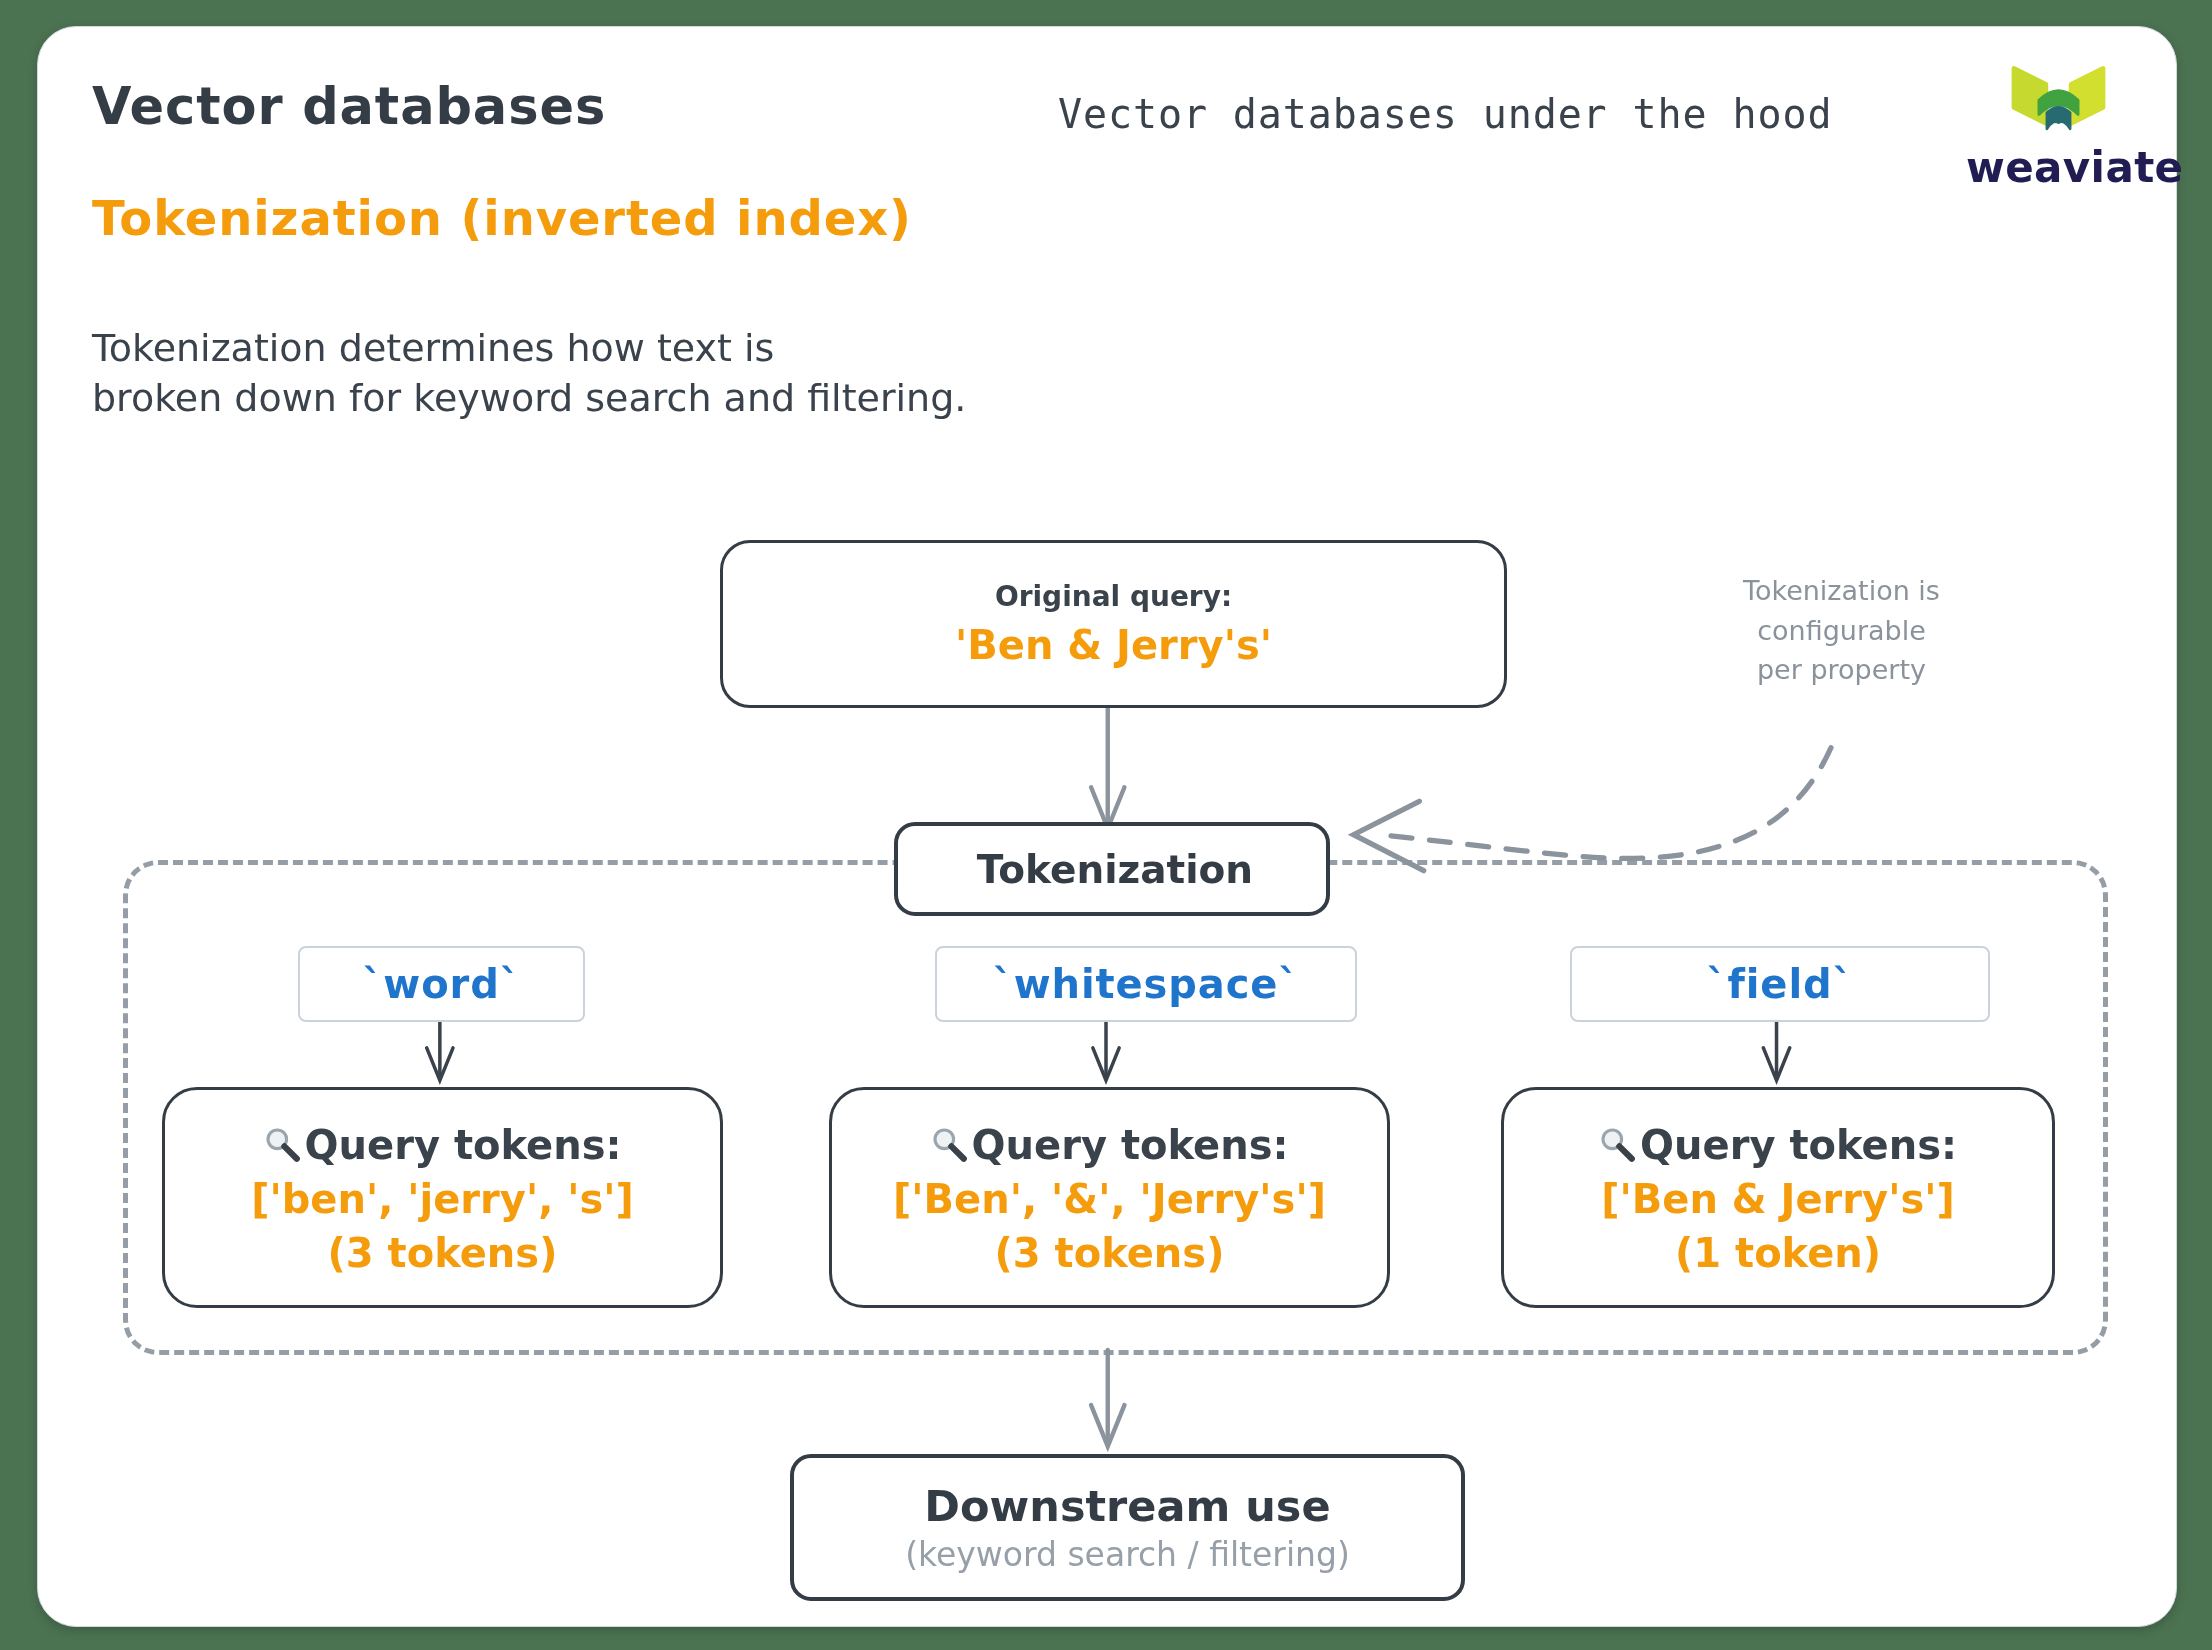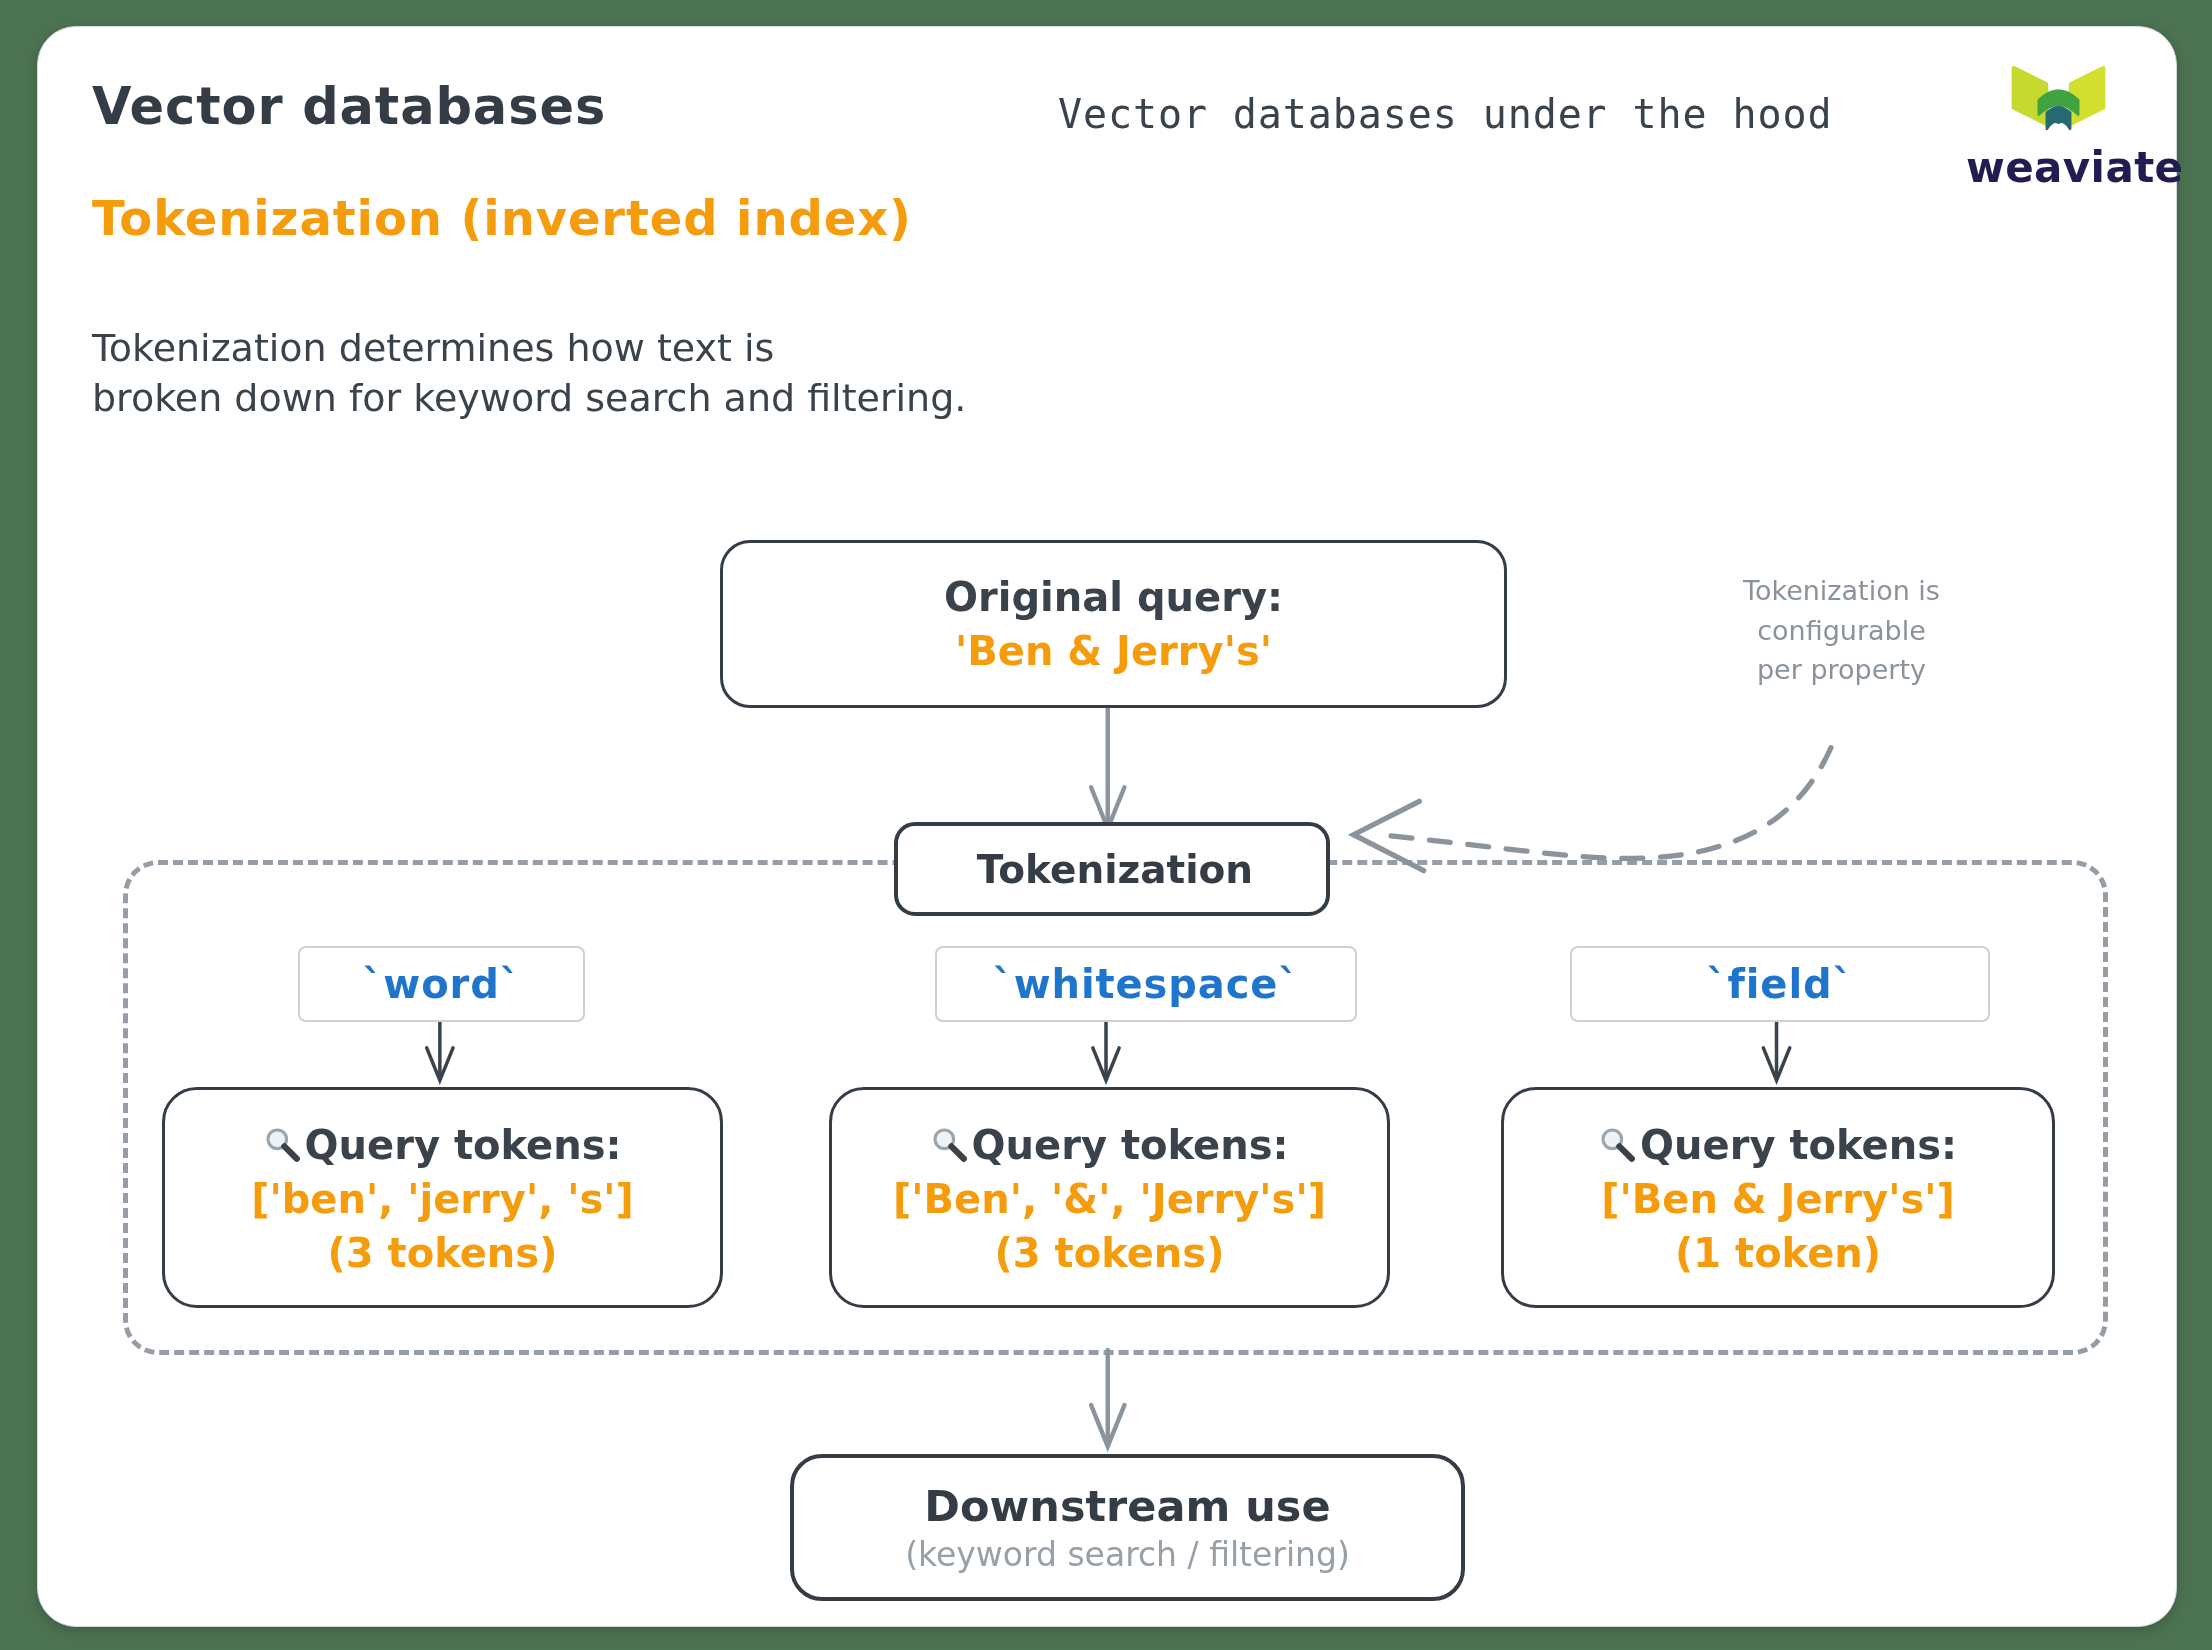--- a/index.html
+++ b/index.html
@@ -13,41 +13,41 @@
               font-family:"DejaVu Sans Mono", monospace;letter-spacing:0.9px;}
   .section-title{left:92px;top:190px;font-size:48px;font-weight:bold;color:#F59C0C;letter-spacing:0.9px;}
   .desc{left:92px;top:323px;font-size:38px;color:#3A424B;line-height:1.32;}
   .logo{left:1966px;top:61px;width:184px;text-align:center;}
   .logo svg{display:block;margin:0 auto;}
   .wordmark{font-size:42px;font-weight:bold;color:#211D52;margin-top:7px;letter-spacing:0.4px;}
   .connectors{position:absolute;left:0;top:0;z-index:2;pointer-events:none;}
   .node{position:absolute;background:#fff;display:flex;flex-direction:column;align-items:center;
         justify-content:center;z-index:3;text-align:center;}
   .oq{left:720px;top:540px;width:781px;height:162px;border:3.5px solid #343C46;border-radius:30px;gap:8.8px;}
-  .oq .lbl{font-size:40px;font-weight:bold;color:#3A424B;}
+  .oq .lbl{font-size:28px;font-weight:bold;color:#3A424B;}
   .oq .val{font-size:40px;font-weight:bold;color:#F59C0C;}
   .note{left:1657px;top:571px;width:369px;text-align:center;font-size:27px;line-height:1.47;
         color:#8A929B;z-index:1;}
   .dashedbox{left:123px;top:860px;width:1975px;height:485px;border:5.3px dashed #959DA6;
              border-radius:35px;z-index:1;background:transparent;position:absolute;}
   .tok{left:894px;top:822px;width:428px;height:86px;border:4.4px solid #343C46;border-radius:21px;}
   .tok .lbl{font-size:39px;font-weight:bold;color:#343C46;margin-left:6px;}
   .pill{position:absolute;top:946px;height:72px;background:#fff;border:2.6px solid #CBD2DA;
         border-radius:8px;display:flex;align-items:center;justify-content:center;z-index:3;}
   .pill .lbl{font-size:40px;font-weight:bold;color:#1F74CC;letter-spacing:0.9px;}
   .pill-word{left:298px;width:283px;}
   .pill-ws{left:935px;width:418px;}
   .pill-field{left:1570px;width:416px;}
   .qbox{top:1087px;height:211px;border:3.5px solid #343C46;border-radius:35px;gap:8px;padding-top:3.5px;}
   .qb1{left:162px;width:555px;}
   .qb2{left:829px;width:555px;}
   .qb3{left:1501px;width:548px;}
   .qhead{display:flex;align-items:center;gap:2px;font-size:40px;font-weight:bold;color:#3A424B;}
   .qtokens,.qcount{font-size:40px;font-weight:bold;color:#F59C0C;}
-  .down{left:790px;top:1454px;width:667px;height:139px;border:4.4px solid #343C46;border-radius:32px;gap:3.5px;}
+  .down{left:790px;top:1454px;width:667px;height:139px;border:4.4px solid #343C46;border-radius:21px;gap:3.5px;}
   .down .t{font-size:43px;font-weight:bold;color:#343C46;}
   .down .s{font-size:33px;color:#97A0A9;}
 </style>
 </head>
 <body>
 
 <div class="stage">
   <div class="card"></div>
 
   <div class="abs page-title">Vector databases</div>

